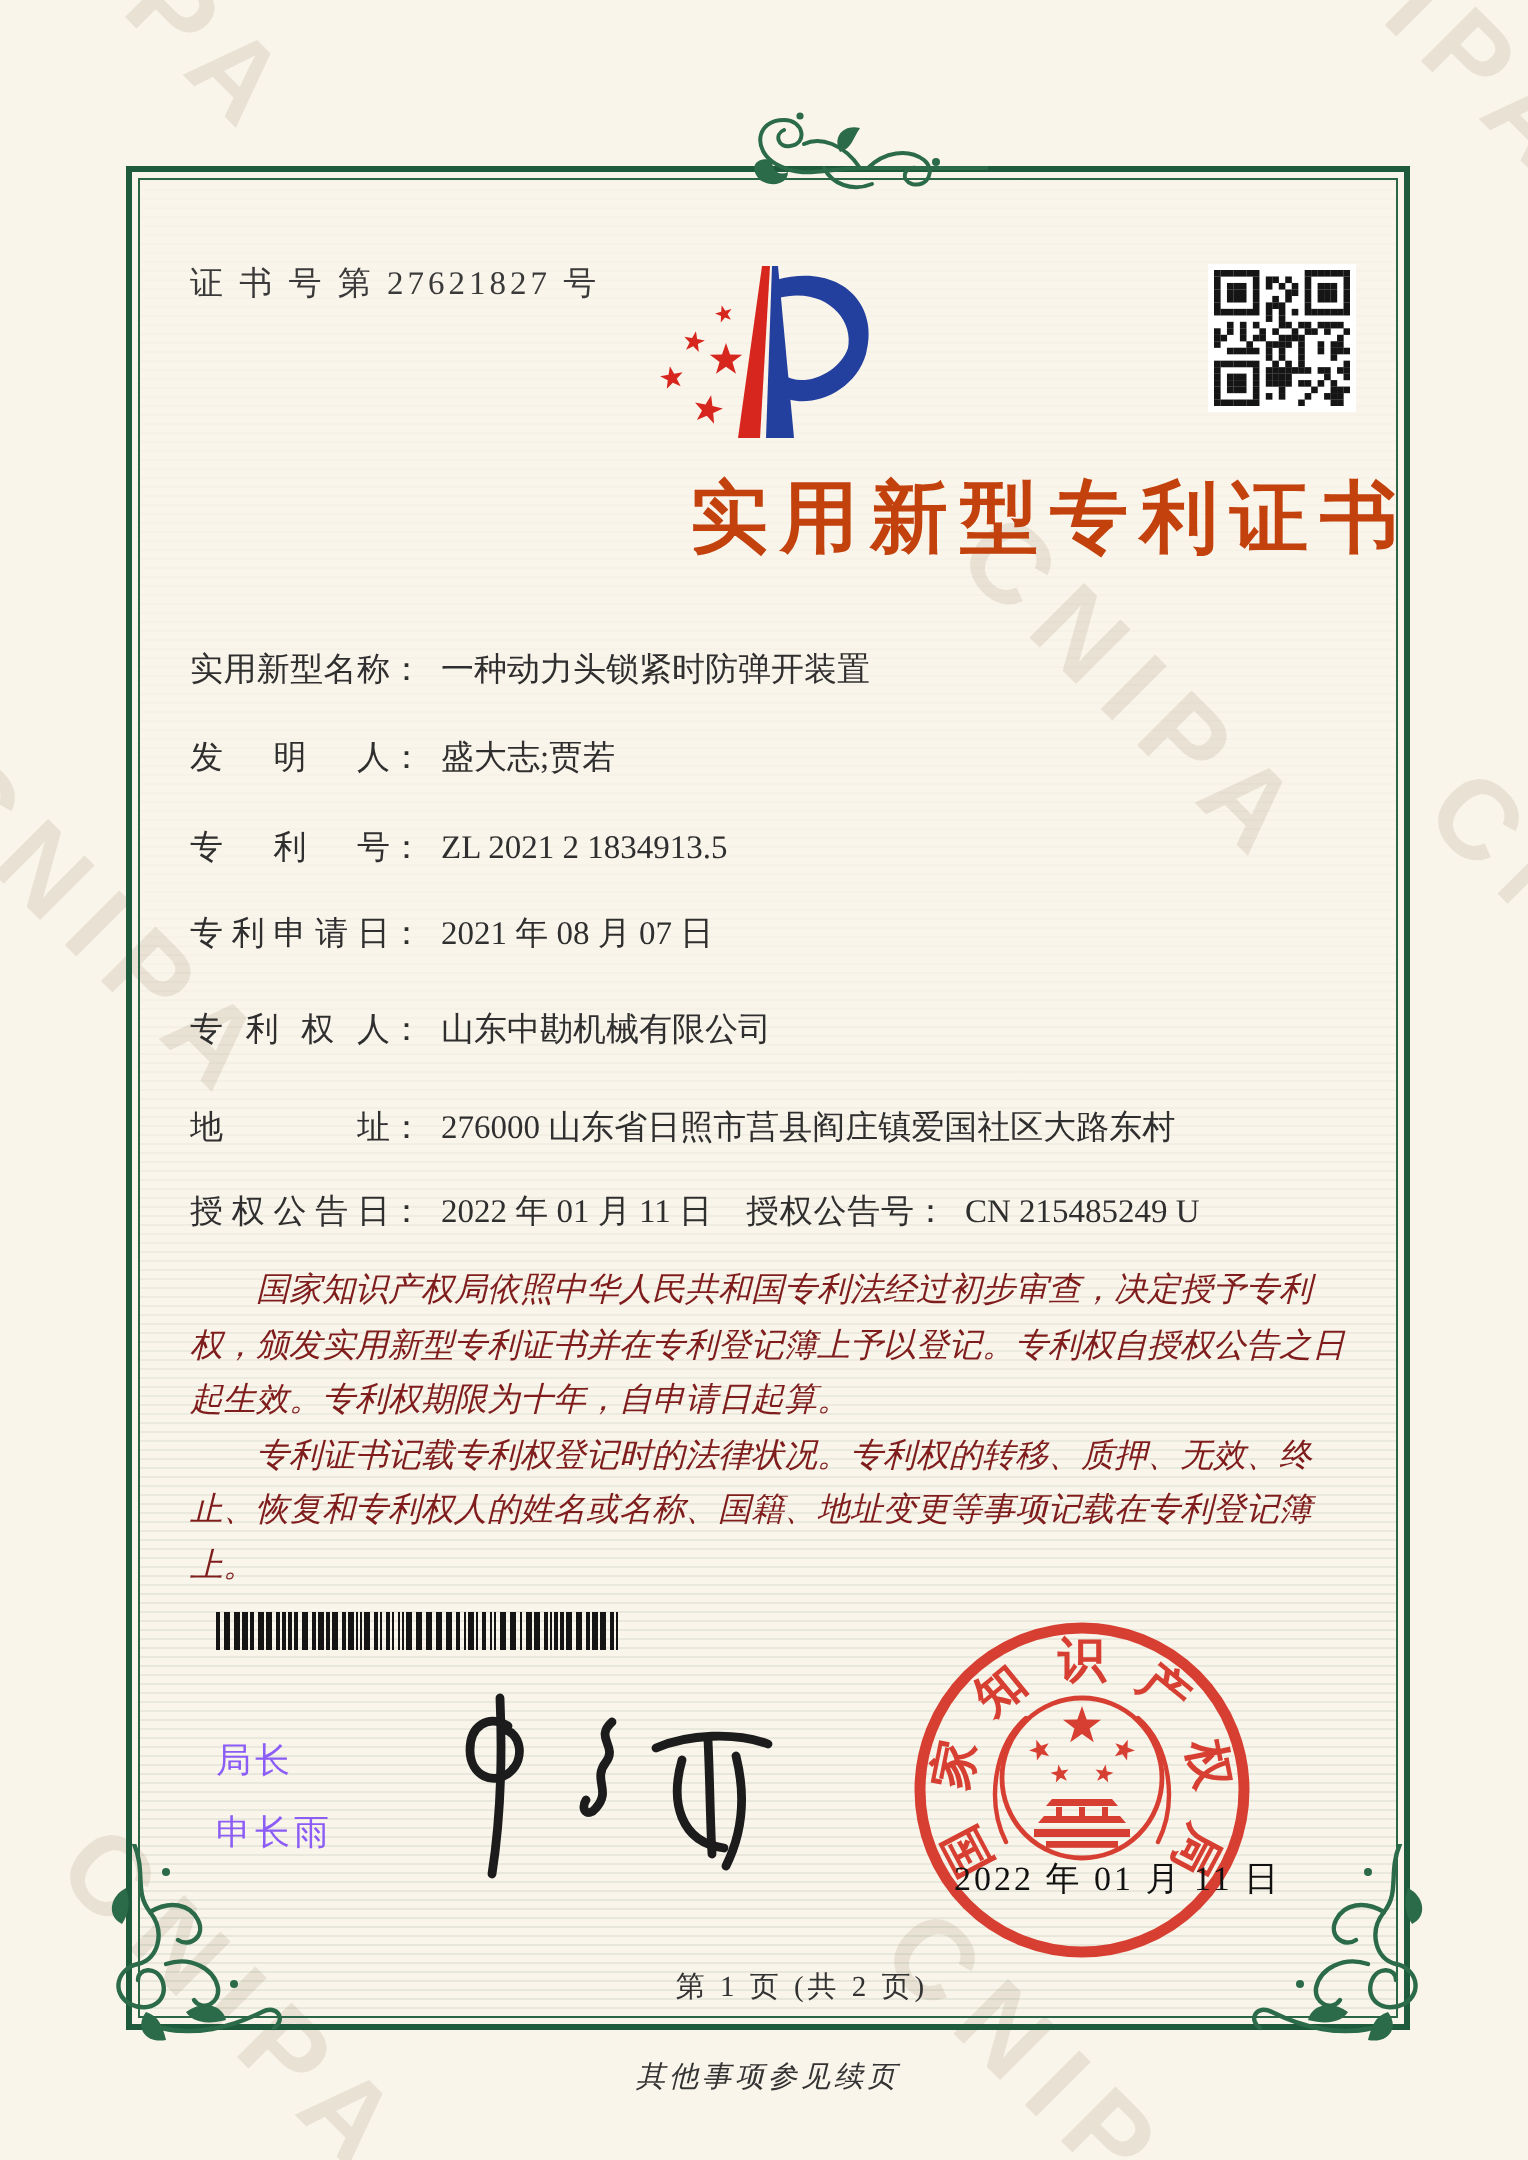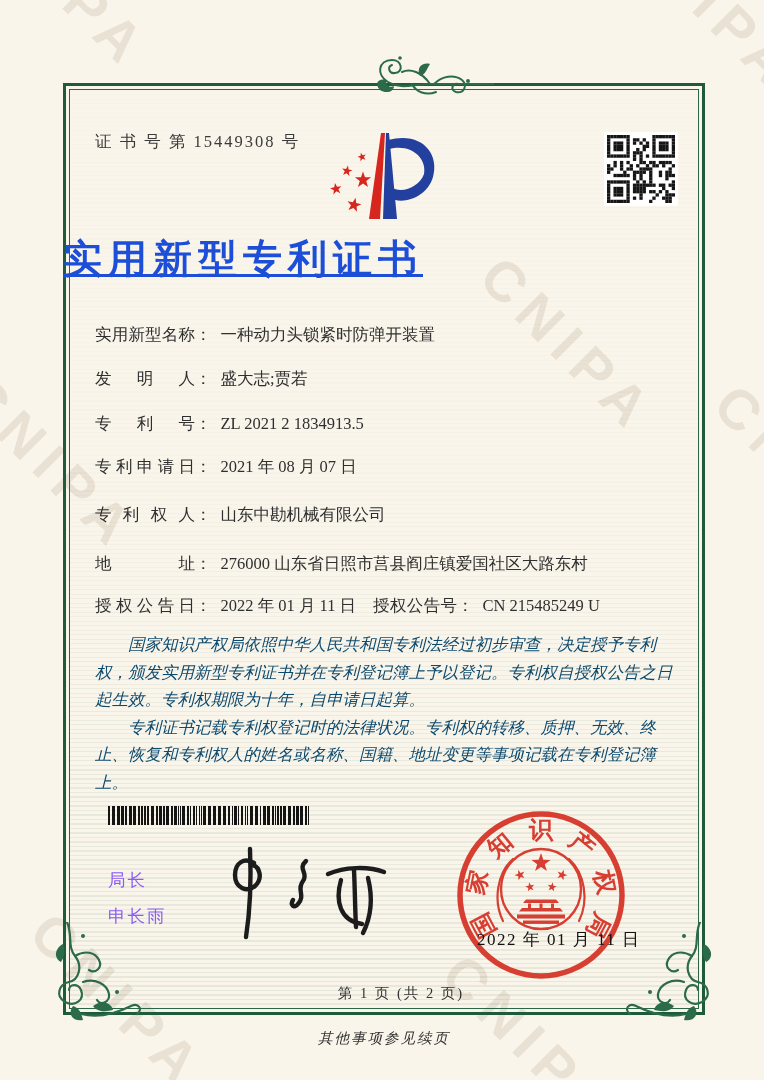--- a/index.html
+++ b/index.html
@@ -11,30 +11,30 @@
   .frame{position:absolute;left:63px;top:83px;width:642px;height:932px;
          border:3px solid #1d5b3c;box-sizing:border-box;}
   .frame .inner-line{position:absolute;inset:3px;border:1px solid #2a6647;pointer-events:none;}
   .frame .guilloche{position:absolute;inset:4px;pointer-events:none;
       background:repeating-linear-gradient(180deg,rgba(106,140,112,0.14) 0 1px,rgba(0,0,0,0) 1px 4.5px);
       -webkit-mask-image:linear-gradient(180deg,rgba(0,0,0,.18) 0%,rgba(0,0,0,.15) 40%,rgba(0,0,0,.8) 72%,rgba(0,0,0,.9) 100%);
       mask-image:linear-gradient(180deg,rgba(0,0,0,.18) 0%,rgba(0,0,0,.15) 40%,rgba(0,0,0,.8) 72%,rgba(0,0,0,.9) 100%);}
   .cert-no{position:absolute;left:95px;top:131px;font-size:16.5px;letter-spacing:2px;color:#3a3a3a;}
   .logo{position:absolute;left:330px;top:124px;width:115px;height:100px;}
   .qr{position:absolute;left:604px;top:132px;width:74px;height:74px;background:#fff;padding:3px;box-sizing:border-box;}
-  .title{position:absolute;left:63px;top:232px;width:642px;text-align:left;
-         font-size:39px;font-weight:bold;letter-spacing:6px;color:#1d4ed8;text-decoration:underline;}
+  .title{position:absolute;left:63px;top:232px;width:642px;text-align:right;
+         font-size:39px;font-weight:bold;letter-spacing:6px;color:#c2410c;}
   .fields{position:absolute;left:95px;top:324px;width:586px;font-size:16.5px;color:#2f2f2f;}
   .frow{position:absolute;left:0;white-space:nowrap;}
   .flabel{display:inline-block;width:100px;text-align:justify;text-align-last:justify;vertical-align:bottom;}
   .fcolon{margin-right:9px;}
   .fpair2{position:absolute;left:258px;top:0;white-space:nowrap;}
   .fpair2 .flabel{width:84px;margin-left:20px;}
   .paras{position:absolute;left:95px;top:631px;width:580px;font-size:16.5px;line-height:27.5px;
-         font-style:italic;color:#0c4a6e;}
+         font-style:italic;color:#7f1d1d;}
   .paras p{margin:0;text-indent:2em;}
   .barcode{position:absolute;left:108px;top:806px;width:202px;height:19px;}
   .signer{position:absolute;left:108px;top:868px;font-size:17.5px;color:#8b5cf6;}
   .signer div{margin-bottom:12px;letter-spacing:2px;}
   .signature{position:absolute;left:216px;top:843px;width:180px;height:102px;}
   .seal{position:absolute;left:451px;top:805px;width:180px;height:180px;opacity:.93;}
   .seal-date{position:absolute;left:477px;top:928px;font-size:17px;letter-spacing:1.5px;color:#111;z-index:5;}
   .page-ind{position:absolute;left:63px;top:984px;width:642px;text-align:center;font-size:14.5px;color:#333;letter-spacing:2px;margin-left:17px;}
   .note{position:absolute;left:63px;top:1029px;width:642px;text-align:center;font-size:14.5px;
         font-style:italic;color:#333;letter-spacing:2px;}
@@ -101,21 +101,21 @@
     </g>
     <g fill="#2c6b4a">
       <path d="M10,22 C2,26 0,36 8,40 C12,34 12,28 10,22 Z"></path>
       <path d="M20,84 C14,92 20,100 30,98 C28,90 26,86 20,84 Z"></path>
       <path d="M40,84 C48,78 58,80 60,88 C52,90 44,90 40,84 Z"></path>
       <circle cx="30" cy="14" r="2"></circle>
       <circle cx="64" cy="70" r="2"></circle>
     </g>
   </svg>
 
-  <div class="cert-no">证 书 号 第 15449308 号</div>
+  <div class="cert-no">证 书 号 第 27621827 号</div>
 
   <svg class="logo" viewBox="0 0 115 100">
     <g id="logo-stars" fill="#d6261d">
         <polygon points="30.84,28.65 32.65,31.32 35.77,30.55 33.80,33.09 35.50,35.83 32.47,34.74 30.39,37.20 30.49,33.98 27.51,32.76 30.60,31.87"></polygon>
         <polygon points="17.96,41.58 18.58,45.47 22.45,46.23 18.94,48.03 19.41,51.94 16.62,49.17 13.04,50.82 14.82,47.31 12.14,44.42 16.04,45.02"></polygon>
         <polygon points="33.00,47.50 35.00,53.25 41.08,53.37 36.23,57.05 38.00,62.88 33.00,59.40 28.00,62.88 29.77,57.05 24.92,53.37 31.00,53.25"></polygon>
         <polygon points="4.96,59.09 7.05,62.84 11.30,62.18 8.38,65.33 10.32,69.17 6.42,67.36 3.37,70.39 3.88,66.13 0.06,64.16 4.27,63.33"></polygon>
         <polygon points="25.56,73.66 26.23,78.99 31.46,80.22 26.60,82.50 27.05,87.85 23.38,83.93 18.43,86.02 21.02,81.31 17.50,77.25 22.78,78.26"></polygon>
       </g>
     <polygon points="51,9 55,9 50,95 39,95" fill="#d6261d"></polygon>

